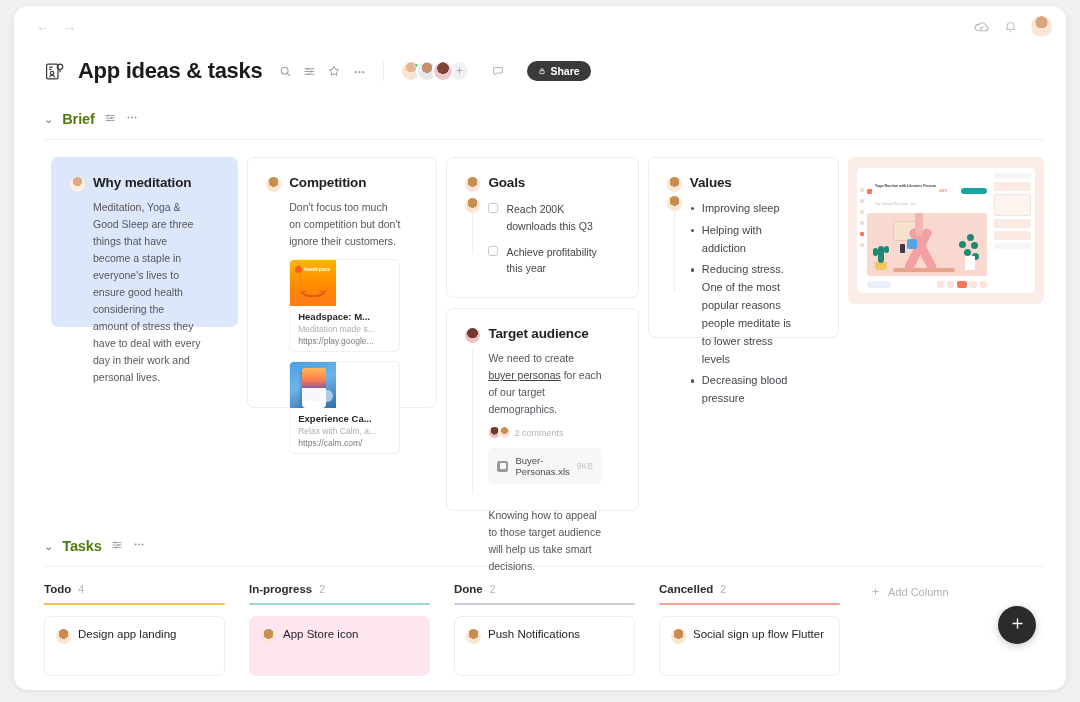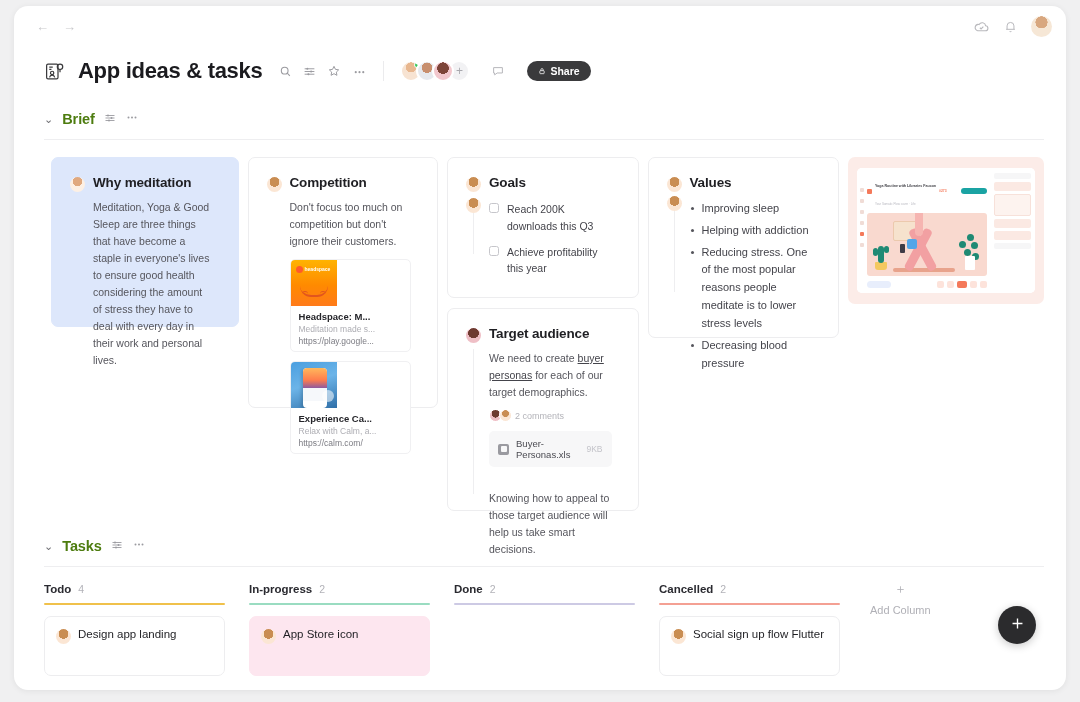--- a/index.html
+++ b/index.html
@@ -90,21 +90,21 @@
 
   
   .brief-area { position: relative; padding: 17px 22px 0 37px; }
   .cards-row { display: flex; gap: 9px; align-items: flex-start; }
   .col { display: flex; flex-direction: column; gap: 10px; }
 
   .card {
     background: #fff;
     border: 1px solid #ededef;
     border-radius: 7px;
-    padding: 17px 26px 18px 18px;
+    padding: 17px 36px 18px 18px;
     position: relative;
   }
   .card.blue { background: #dde7fb; border-color: #dde7fb; }
   .card-title-row { display: flex; align-items: flex-start; gap: 8px; }
   .mini-av {
     width: 15px; height: 15px; border-radius: 50%; flex: none;
     margin-top: 2px;
   }
   .mini-av.m1 { background: radial-gradient(circle at 50% 30%, #e0a97f 0 36%, #fdf0e4 37% 100%); }
   .mini-av.m2 { background: radial-gradient(circle at 50% 32%, #c98d52 0 38%, #fbe6d4 39% 100%); }
@@ -246,21 +246,21 @@
     border: 1px solid #ededef; border-radius: 7px;
     background: #fff; padding: 10px 11px;
     display: flex; gap: 7px; align-items: flex-start;
     overflow: hidden;
   }
   .task-card.pink { background: #fde6ef; border-color: #fde6ef; }
   .task-title { font-size: 11.5px; font-weight: normal; color: #1f1f23; line-height: 1.25; }
   .add-col {
     display: flex; align-items: center; gap: 7px;
     color: #b0b0b6; font-size: 11px; margin-top: 1px;
-    padding-left: 6px; cursor: pointer; height: 16px; flex-direction: column;
+    padding-left: 6px; cursor: pointer; height: 16px;
   }
   .fab {
     position: absolute; right: 30px; bottom: 46px;
     width: 38px; height: 38px; border-radius: 50%;
     background: #2b2b2d; color: #fff;
     display: flex; align-items: center; justify-content: center;
     font-size: 20px; font-weight: 300; cursor: pointer;
     box-shadow: 0 2px 8px rgba(0,0,0,.22); border: none;
   }
 </style>
@@ -617,20 +617,24 @@
         <span class="task-title">App Store icon</span>
       </div>
     </div>
 
     <div class="tcol">
       <div class="tcol-head">
         <span class="tcol-name">Done</span>
         <span class="tcol-count">2</span>
       </div>
       <div class="tcol-rule" style="background:#cdcae4"></div>
+      <div class="task-card">
+        <span class="mini-av m2"></span>
+        <span class="task-title">Push Notifications</span>
+      </div>
     </div>
 
     <div class="tcol">
       <div class="tcol-head">
         <span class="tcol-name">Cancelled</span>
         <span class="tcol-count">2</span>
       </div>
       <div class="tcol-rule" style="background:#f4a093"></div>
       <div class="task-card">
         <span class="mini-av m2"></span>

